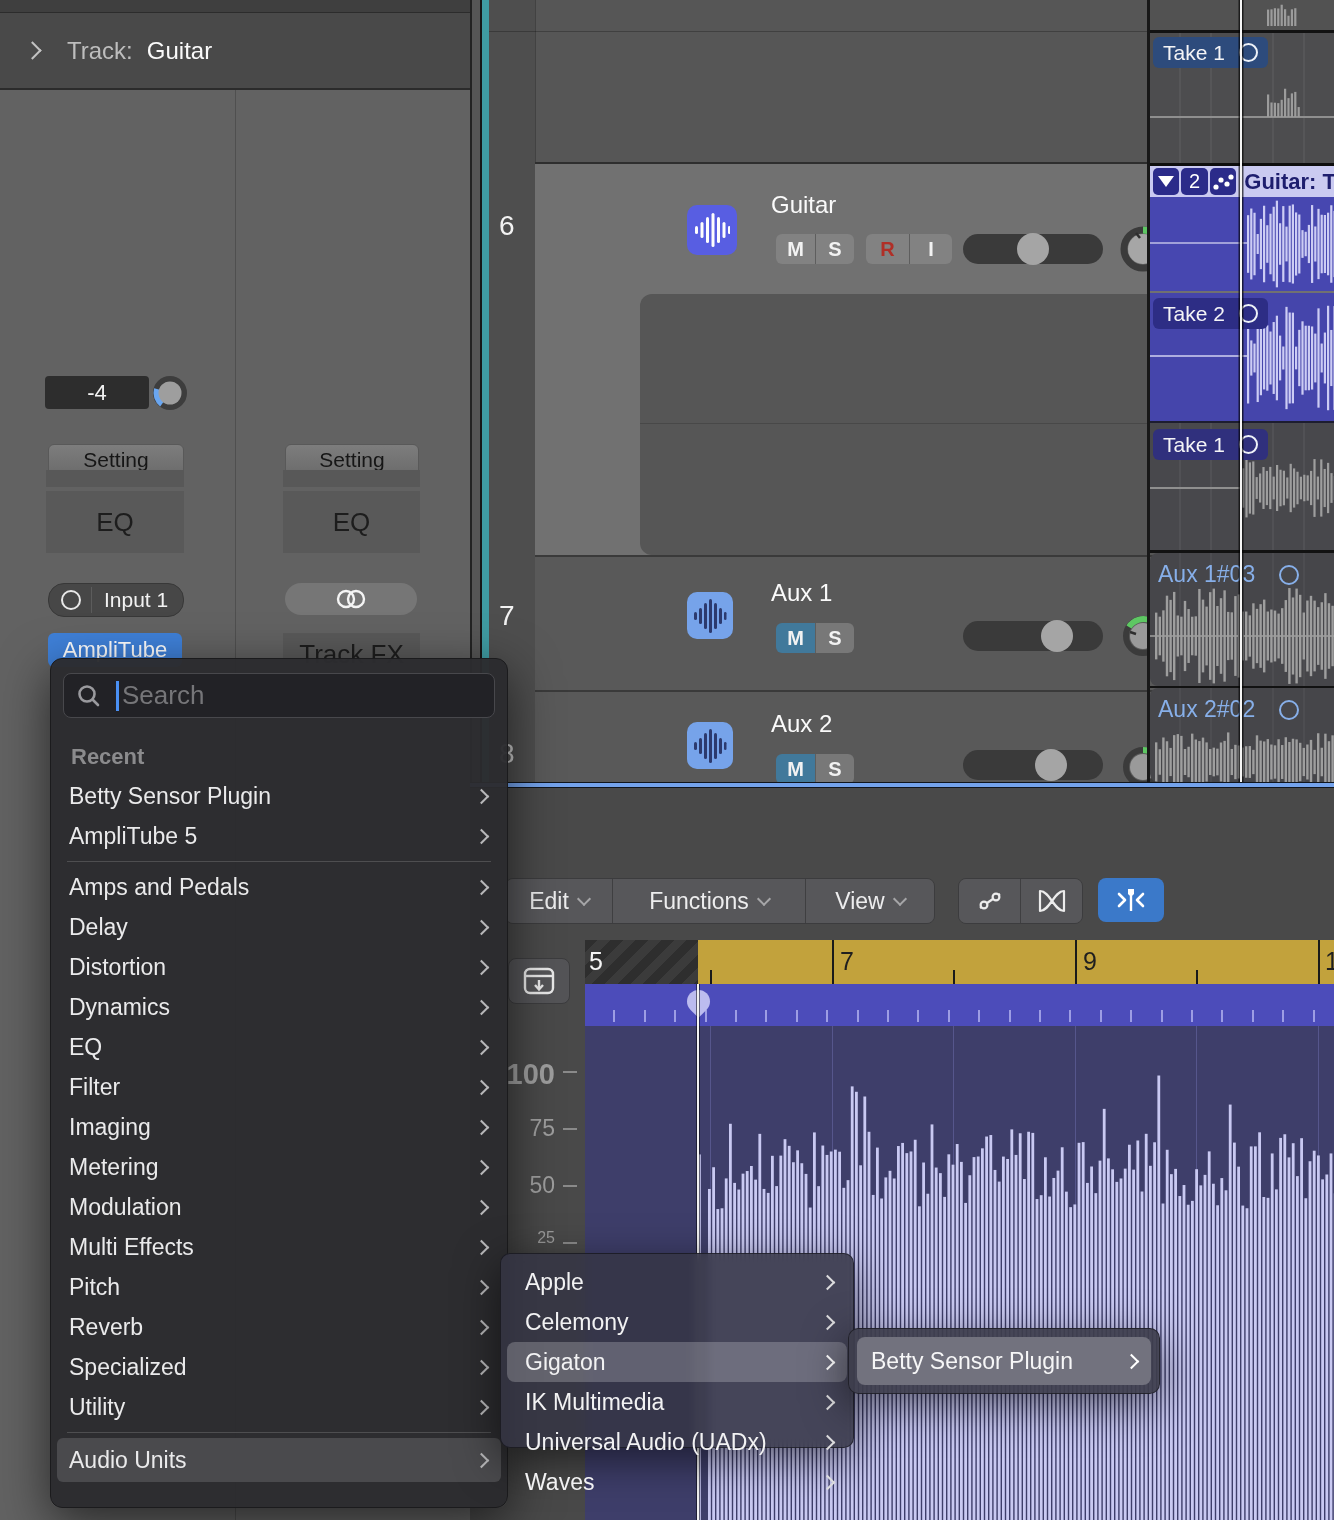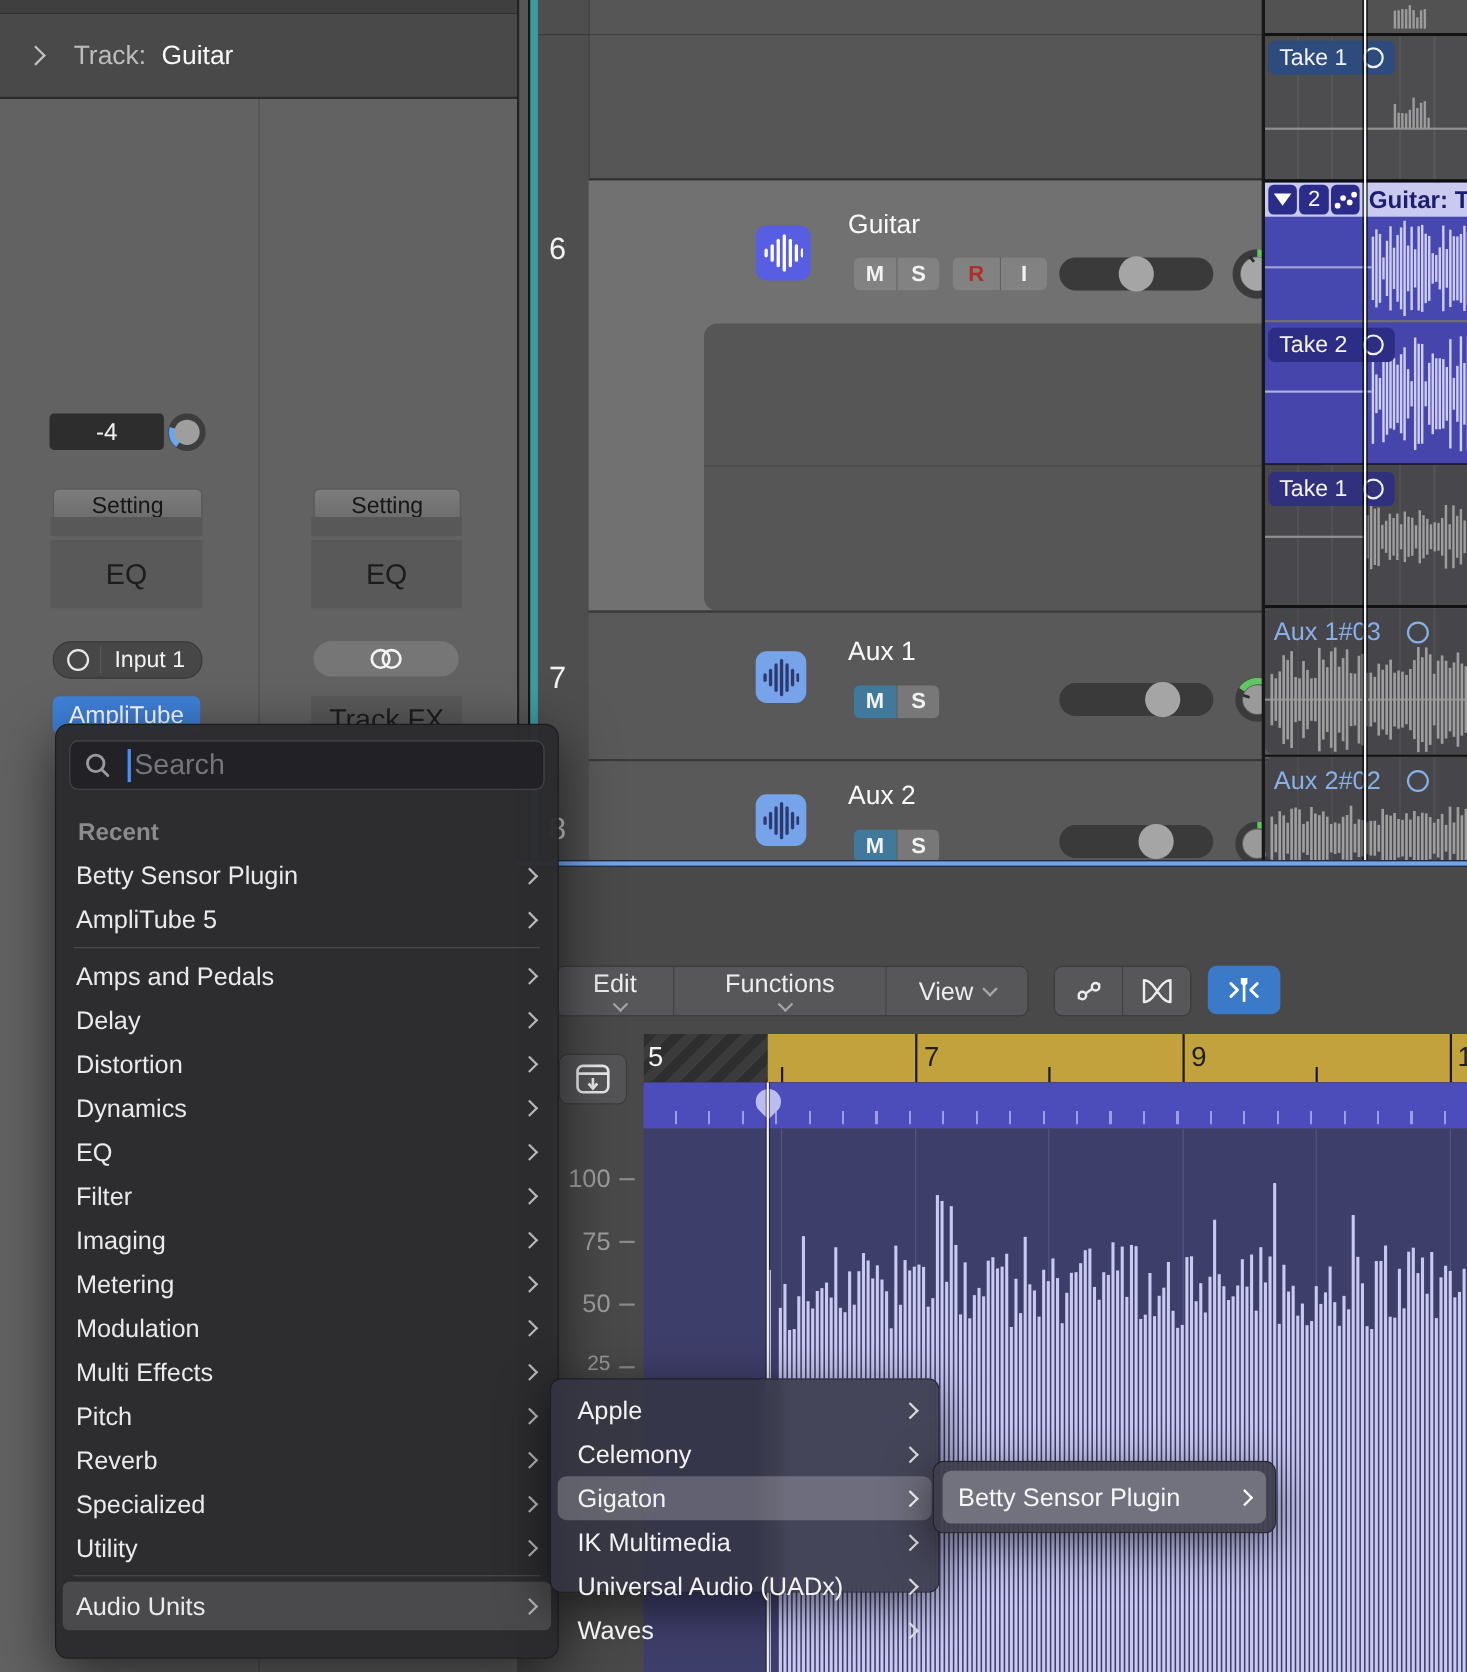--- a/index.html
+++ b/index.html
@@ -28,21 +28,21 @@
   .pairbtn .cell{display:flex;align-items:center;justify-content:center;font-size:20px;font-weight:600;color:#f2f2f2;}
   .slider{background:#3a3a3a;border-radius:16px;}
   .thumb{position:absolute;top:-1px;width:32px;height:32px;border-radius:50%;background:#a5a5a5;}
   
   .takebadge{position:absolute;height:31px;border-radius:6px;display:flex;align-items:center;
              padding:0 10px;color:#f4f4f6;font-size:21px;gap:14px;}
   .clip-label{position:absolute;color:#87afe9;font-size:23px;display:flex;align-items:center;gap:24px;}
   
   .tbtn{background:#57575a;display:flex;align-items:center;justify-content:center;
         color:#ededee;font-size:23px;}
-  .seg{border-right:1px solid #3f3f41;flex-direction:column;}
+  .seg{border-right:1px solid #3f3f41;}
   
   .sub-panel{border-radius:10px;box-shadow:0 12px 44px rgba(0,0,0,0.55);border:1px solid rgba(0,0,0,0.45);}
   .smi{height:40px;display:flex;align-items:center;justify-content:space-between;
        padding:0 20px 0 24px;color:#f2f2f3;font-size:23px;}
   .hl{background:rgba(255,255,255,0.22);border-radius:8px;}
   svg{display:block;}
 </style>
 </head>
 <body>
 
@@ -731,27 +731,27 @@
           <rect x="727.8000000000013" y="124.69760995017366" width="2.8" height="369.30239004982633" fill="#c9c9f2"></rect>
           <rect x="732.0000000000014" y="129.44327623898164" width="2.8" height="364.55672376101836" fill="#c9c9f2"></rect>
           <rect x="736.2000000000014" y="153.38365210900082" width="2.8" height="340.6163478909992" fill="#c9c9f2"></rect>
           <rect x="740.4000000000015" y="148.49379075389356" width="2.8" height="345.50620924610644" fill="#c9c9f2"></rect>
           <rect x="744.6000000000015" y="127.42344446426259" width="2.8" height="366.5765555357374" fill="#c9c9f2"></rect>
           <rect x="748.8000000000015" y="167.37840032204986" width="2.8" height="326.62159967795014" fill="#c9c9f2"></rect>
         </svg>
     </div>
 
     <div class="abs" style="left:0;top:238px;width:115px;height:260px;">
-      <div class="abs" style="right:30px;top:32px;color:#9e9e9e;font-size:23px;">100</div>
+      <div class="abs" style="right:30px;top:32px;color:#9e9e9e;font-size:29px;font-weight:bold;">100</div>
       <div class="abs" style="right:8px;top:45px;width:14px;height:2px;background:#8a8a8a;"></div>
       <div class="abs" style="right:30px;top:89px;color:#9e9e9e;font-size:23px;">75</div>
       <div class="abs" style="right:8px;top:102px;width:14px;height:2px;background:#8a8a8a;"></div>
       <div class="abs" style="right:30px;top:146px;color:#9e9e9e;font-size:23px;">50</div>
       <div class="abs" style="right:8px;top:159px;width:14px;height:2px;background:#8a8a8a;"></div>
-      <div class="abs" style="right:30px;top:203px;color:#9e9e9e;font-size:19px;">25</div>
+      <div class="abs" style="right:30px;top:203px;color:#9e9e9e;font-size:16px;">25</div>
       <div class="abs" style="right:8px;top:216px;width:14px;height:2px;background:#8a8a8a;"></div>
     </div>
 
     <div class="abs" style="left:227px;top:196px;width:2px;height:536px;background:#f2f2f2;
                 box-shadow:-1px 0 0 rgba(0,0,0,0.5),1px 0 0 rgba(0,0,0,0.5);"></div>
   </div>
 
   <div class="abs menu-panel" style="left:50px;top:658px;width:456px;height:848px;z-index:50;">
     <div style="margin:14px 12px 0 12px;height:43px;background:#222226;border:1px solid #48484c;border-radius:8px;
                 display:flex;align-items:center;">

